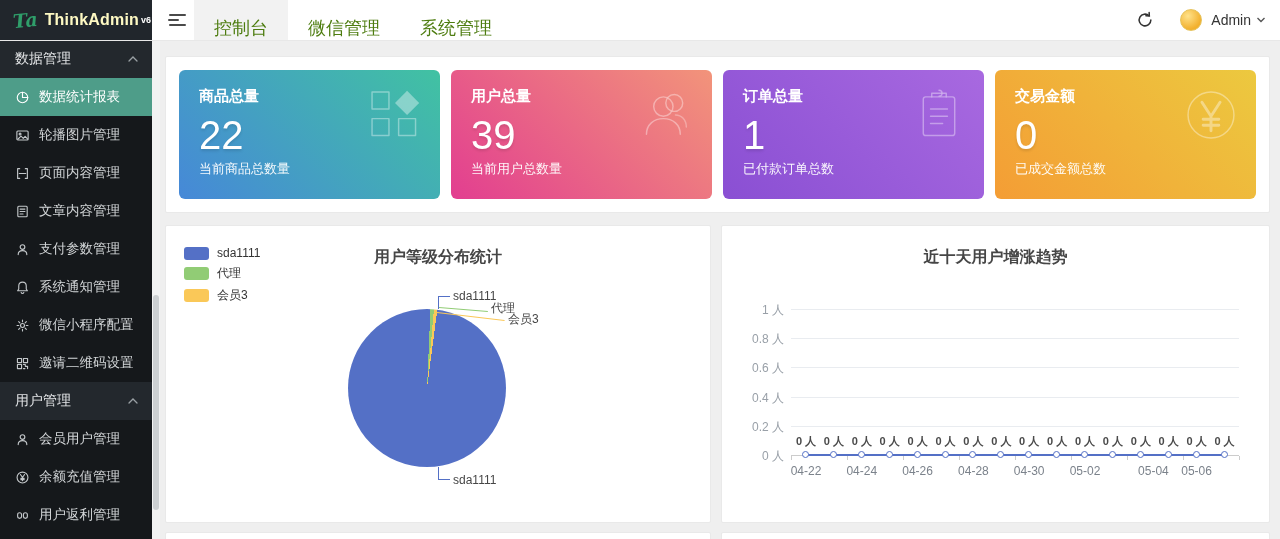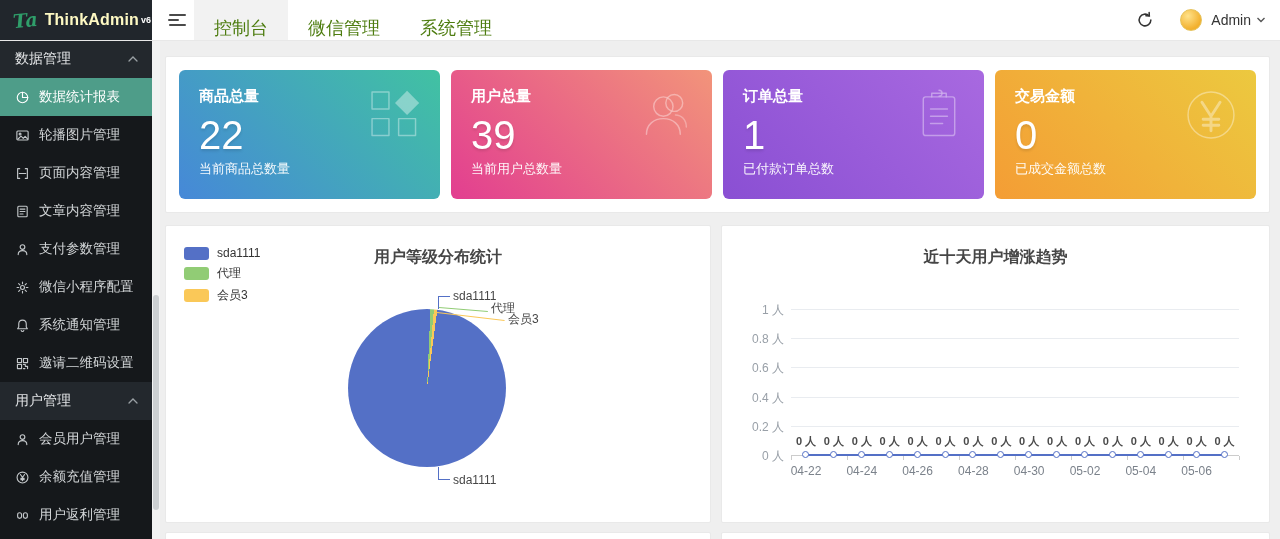--- a/index.html
+++ b/index.html
@@ -150,31 +150,31 @@
     </div>
     <div class="side-item side-row">
       <span class="ic"><svg viewBox="0 0 16 16" width="100%" height="100%" fill="none" stroke="currentColor" stroke-width="1.2" stroke-linecap="round" stroke-linejoin="round">
           <circle cx="8" cy="5.4" r="2.5"></circle>
           <path d="M3.4 13.4 c0-2.7 2-4.2 4.6-4.2 s4.6 1.5 4.6 4.2"></path>
         </svg></span>
       <span class="ilabel">支付参数管理</span>
     </div>
     <div class="side-item side-row">
       <span class="ic"><svg viewBox="0 0 16 16" width="100%" height="100%" fill="none" stroke="currentColor" stroke-width="1.2" stroke-linecap="round" stroke-linejoin="round">
+          <path d="M8 2.2 c2.6 0 4 1.9 4 4.2 v3.2 l1.2 1.8 H2.8 L4 9.6 V6.4 c0-2.3 1.4-4.2 4-4.2z"></path>
+          <path d="M6.6 13.4 a1.5 1.5 0 0 0 2.8 0"></path>
+        </svg></span>
+      <span class="ilabel">系统通知管理</span>
+    </div>
+    <div class="side-item side-row">
+      <span class="ic"><svg viewBox="0 0 16 16" width="100%" height="100%" fill="none" stroke="currentColor" stroke-width="1.2" stroke-linecap="round" stroke-linejoin="round">
           <circle cx="8" cy="8" r="2.1"></circle>
           <path d="M8 2.2 V4 M8 12 V13.8 M2.2 8 H4 M12 8 H13.8 M3.9 3.9 L5.2 5.2 M10.8 10.8 L12.1 12.1 M12.1 3.9 L10.8 5.2 M5.2 10.8 L3.9 12.1"></path>
         </svg></span>
       <span class="ilabel">微信小程序配置</span>
-    </div>
-    <div class="side-item side-row">
-      <span class="ic"><svg viewBox="0 0 16 16" width="100%" height="100%" fill="none" stroke="currentColor" stroke-width="1.2" stroke-linecap="round" stroke-linejoin="round">
-          <path d="M8 2.2 c2.6 0 4 1.9 4 4.2 v3.2 l1.2 1.8 H2.8 L4 9.6 V6.4 c0-2.3 1.4-4.2 4-4.2z"></path>
-          <path d="M6.6 13.4 a1.5 1.5 0 0 0 2.8 0"></path>
-        </svg></span>
-      <span class="ilabel">系统通知管理</span>
     </div>
     <div class="side-item side-row">
       <span class="ic"><svg viewBox="0 0 16 16" width="100%" height="100%" fill="none" stroke="currentColor" stroke-width="1.2" stroke-linecap="round" stroke-linejoin="round">
           <rect x="2.6" y="2.6" width="4.4" height="4.4"></rect>
           <rect x="9" y="2.6" width="4.4" height="4.4"></rect>
           <rect x="2.6" y="9" width="4.4" height="4.4"></rect>
           <path d="M9 9 h2 v2 h2.4 v2.4 M9 13.4 h1.6"></path>
         </svg></span>
       <span class="ilabel">邀请二维码设置</span>
     </div>
@@ -338,21 +338,21 @@
         <div class="xtick" style="left: 279.2px; top: 238px;">04-30</div>
         <div class="marker" style="left: 331.1px; top: 225px; border-color: rgb(84, 112, 198);"></div>
         <div class="ptlabel" style="left: 315.1px; top: 208px;">0 人</div>
         <div class="marker" style="left: 359px; top: 225px; border-color: rgb(84, 112, 198);"></div>
         <div class="ptlabel" style="left: 343px; top: 208px;">0 人</div>
         <div class="xtick" style="left: 335px; top: 238px;">05-02</div>
         <div class="marker" style="left: 386.9px; top: 225px; border-color: rgb(84, 112, 198);"></div>
         <div class="ptlabel" style="left: 370.9px; top: 208px;">0 人</div>
         <div class="marker" style="left: 414.8px; top: 225px; border-color: rgb(84, 112, 198);"></div>
         <div class="ptlabel" style="left: 398.8px; top: 208px;">0 人</div>
-        <div class="xtick" style="left: 390.8px; top: 238px;">05-04</div>
+        <div class="xtick" style="left: 390.8px; top: 238px; text-align: right;">05-04</div>
         <div class="marker" style="left: 442.7px; top: 225px; border-color: rgb(84, 112, 198);"></div>
         <div class="ptlabel" style="left: 426.7px; top: 208px;">0 人</div>
         <div class="marker" style="left: 470.6px; top: 225px; border-color: rgb(84, 112, 198);"></div>
         <div class="ptlabel" style="left: 454.6px; top: 208px;">0 人</div>
         <div class="xtick" style="left: 446.6px; top: 238px;">05-06</div>
         <div class="marker" style="left: 498.5px; top: 225px; border-color: rgb(84, 112, 198);"></div>
         <div class="ptlabel" style="left: 482.5px; top: 208px;">0 人</div>
       </div>
   </div>
 

